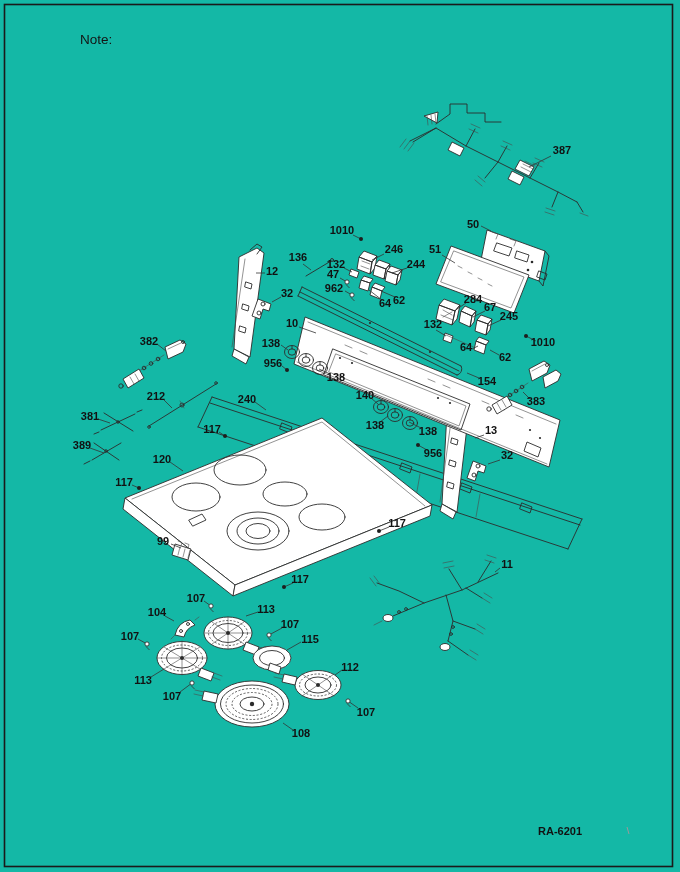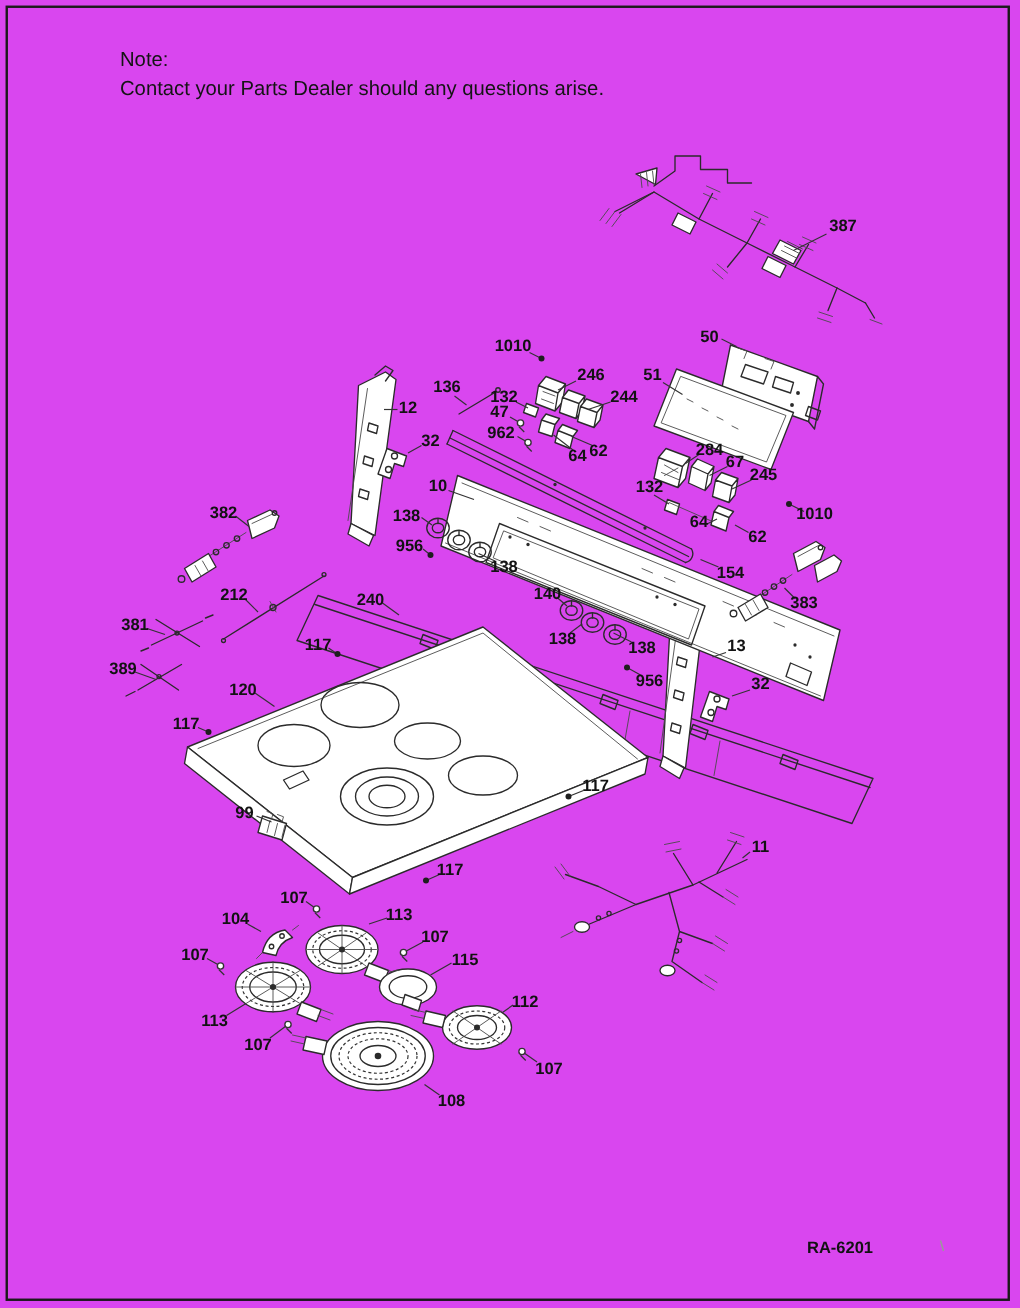--- a/index.html
+++ b/index.html
@@ -1,16 +1,16 @@
 <!DOCTYPE html>
 <html><head>
 <meta charset="utf-8">
 <style>
   html,body{margin:0;padding:0;background:#e8e8e8;}
-  .page{position:relative;width:680px;height:872px;background:#d946ef;overflow:hidden;
+  .page{position:relative;width:680px;height:872px;background:#14b8a6;overflow:hidden;
         font-family:"Liberation Sans",sans-serif;}
   .page svg{position:absolute;left:0;top:0;}
   .note{position:absolute;left:80px;top:30px;width:540px;z-index:2;
         font:13.5px/19px "Liberation Sans",sans-serif;color:#141414;}
   
   .ink{stroke:#2b2b2b;stroke-width:0.9;fill:none;stroke-linejoin:round;stroke-linecap:round;}
   .inkf{stroke:#2b2b2b;stroke-width:0.9;fill:#ffffff;stroke-linejoin:round;}
   .thin{stroke:#4a4a4a;stroke-width:0.6;fill:none;stroke-linecap:round;}
   .dash{stroke:#333;stroke-width:0.8;fill:none;stroke-dasharray:2,1.7;}
   .dark{fill:#2b2b2b;stroke:none;}
@@ -21,21 +21,20 @@
   .ra-text{font:bold 11px "Liberation Sans",sans-serif;fill:#121212;}
   .border{fill:none;stroke:#1a1a1a;stroke-width:1.6;}
 </style>
 </head>
 <body>
 
 <div class="page">
 
   <div class="note">
     <div>Note:</div>
-    <div>Contact your Parts Dealer should any questions arise.</div>
   </div>
 
   <svg id="diagram-svg" width="680" height="872" viewBox="0 0 680 872">
 
     <rect class="border" x="4.5" y="4.5" width="668" height="862"></rect>
 
     <g>
       <path class="ink" d="M436,124 L450,114 L450,104 L467,104 L467,113 L485,113 L485,122 L501,122"></path>
       <path class="ink" d="M410,141 L436,128 L466,146 L498,162 L530,178 L558,192 L577,202"></path>
       <path class="ink" d="M436,128 L413,142 M466,146 L475,129 M498,162 L507,146 M530,178 L539,163 M498,162 L485,178 M558,192 L552,207 M577,202 L583,212"></path>

